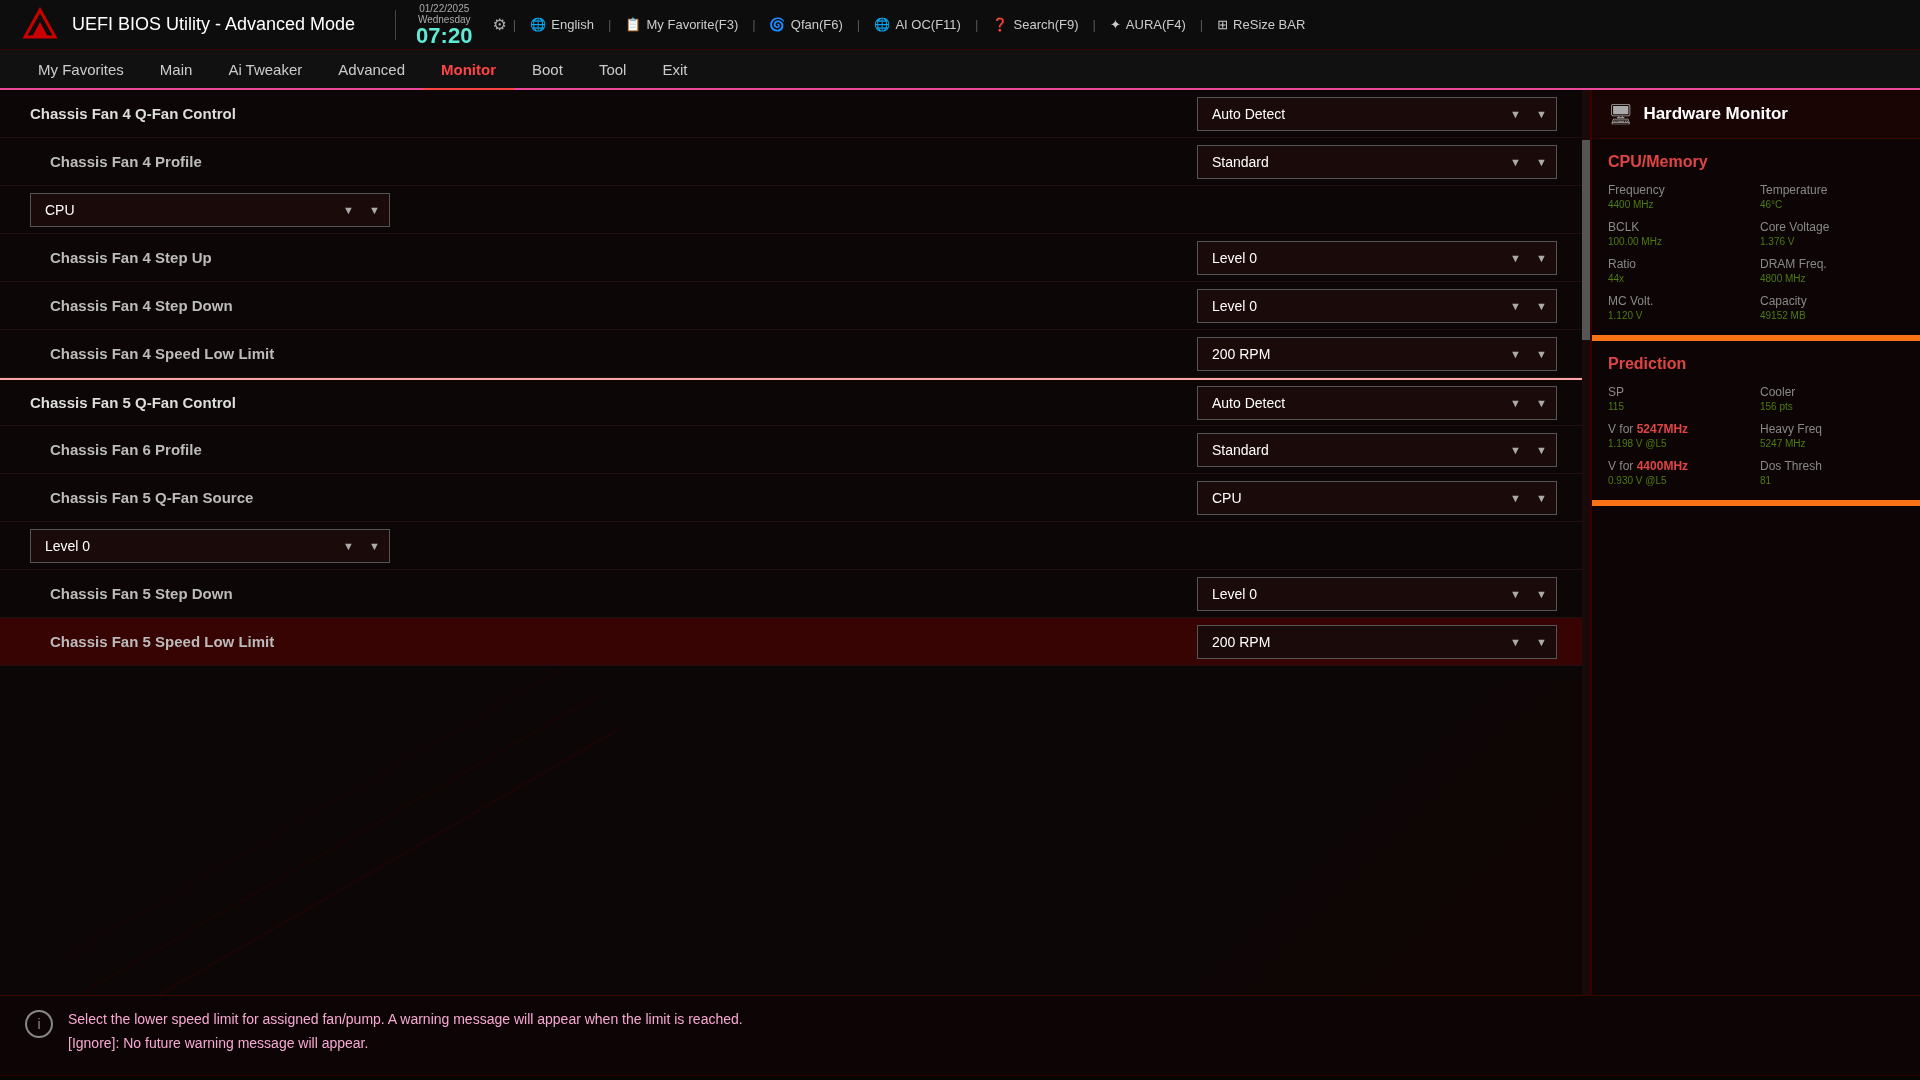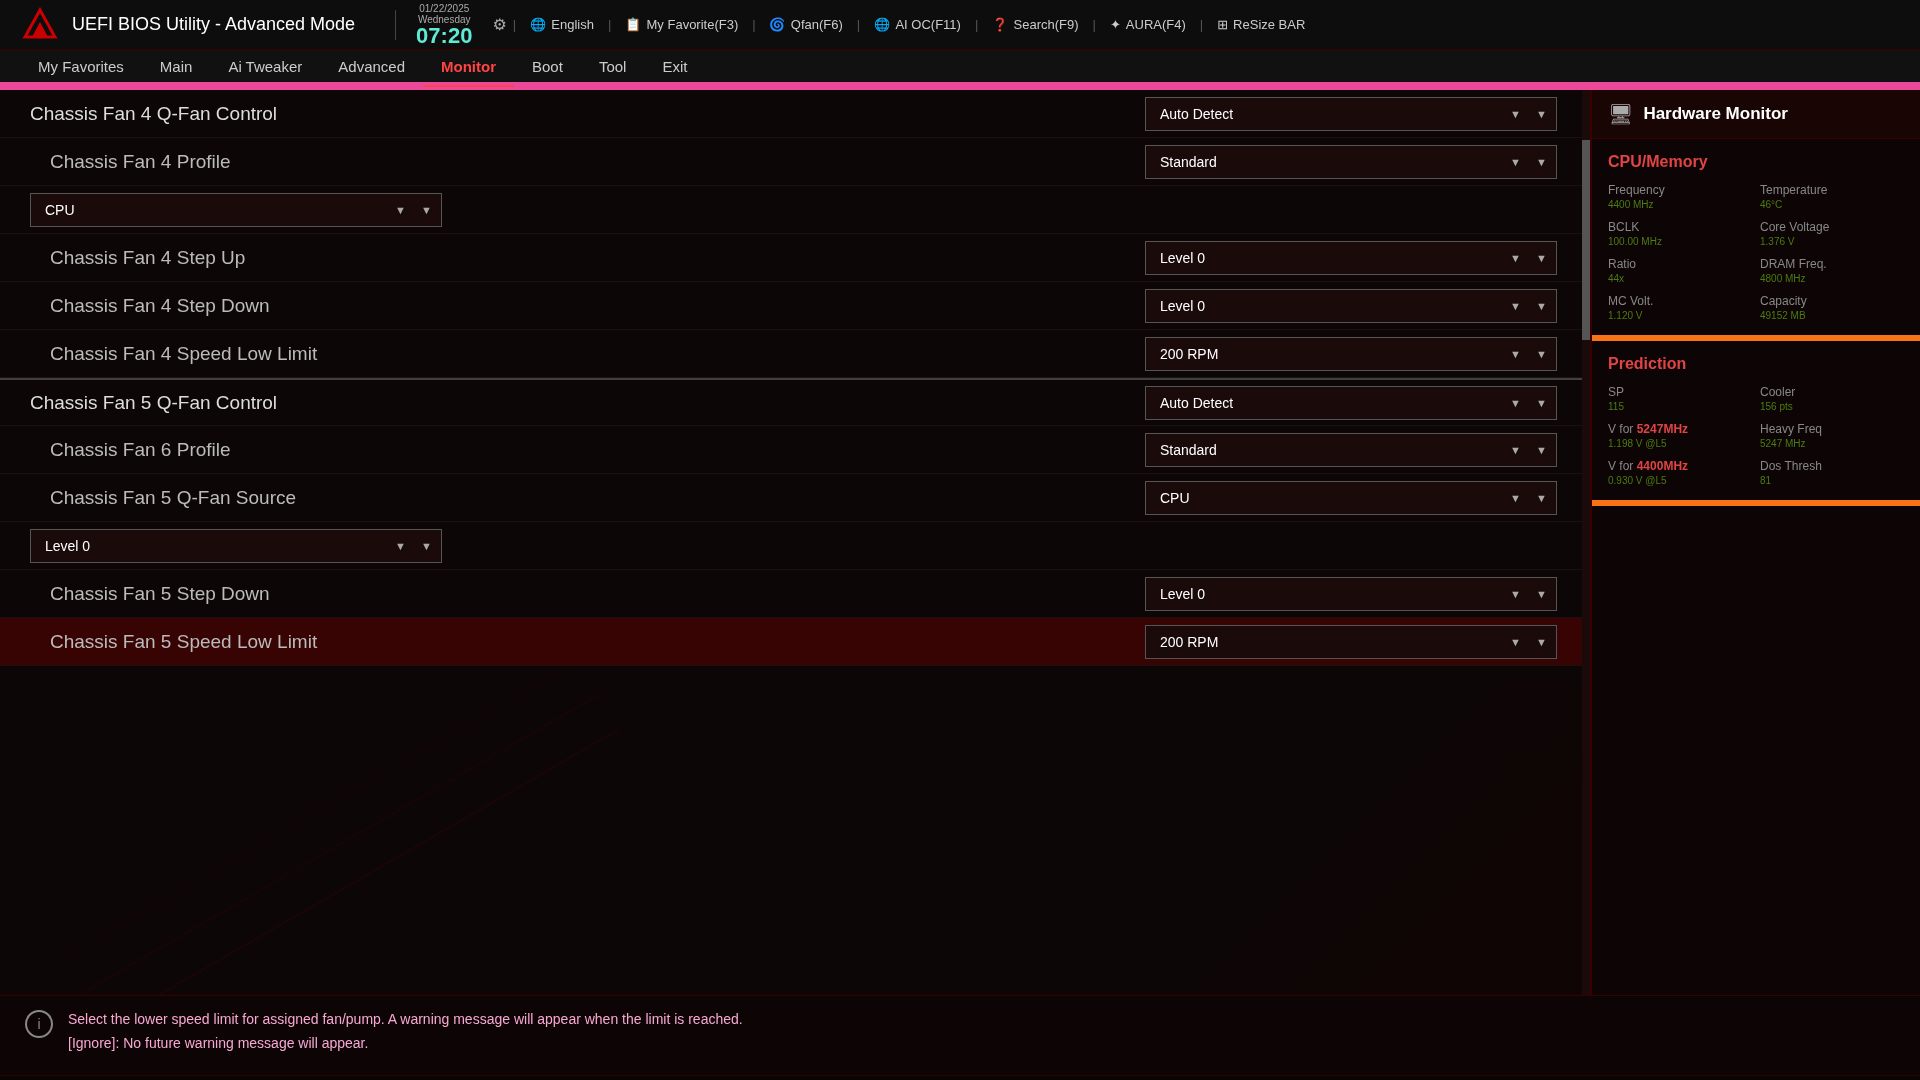--- a/index.html
+++ b/index.html
@@ -120,21 +120,21 @@
 
     
     .navbar {
       position: relative;
       z-index: 10;
       background: #111;
       height: 40px;
       display: flex;
       align-items: center;
       padding: 0 20px;
-      border-bottom: 8px solid #ec4899;
+      border-bottom: 2px solid #ec4899;
     }
     .nav-item {
       padding: 0 18px;
       height: 40px;
       display: flex;
       align-items: center;
       font-size: 15px;
       color: #ccc;
       cursor: pointer;
       border-bottom: 2px solid transparent;
@@ -167,34 +167,35 @@
       display: flex;
       align-items: center;
       height: 48px;
       border-bottom: 1px solid #1e1010;
       padding: 0 25px 0 30px;
     }
     .settings-row.active {
       background: rgba(100,0,0,0.5);
     }
     .settings-row.section-divider {
-      border-top: 2px solid #404040;
+      border-top: 2px solid #fca5a5;
     }
     .row-label {
       flex: 1;
-      font-size: 19px;
+      font-size: 15px;
       color: #ddd;
+      font-weight: bold;
     }
     .row-label.indent {
       padding-left: 20px;
       color: #bbb;
     }
     .dropdown-wrapper {
       position: relative;
-      width: 412px;
+      width: 360px;
     }
     .dropdown-wrapper::after {
       content: '▼';
       position: absolute;
       right: 10px;
       top: 50%;
       transform: translateY(-50%);
       color: #aaa;
       font-size: 11px;
       pointer-events: none;

